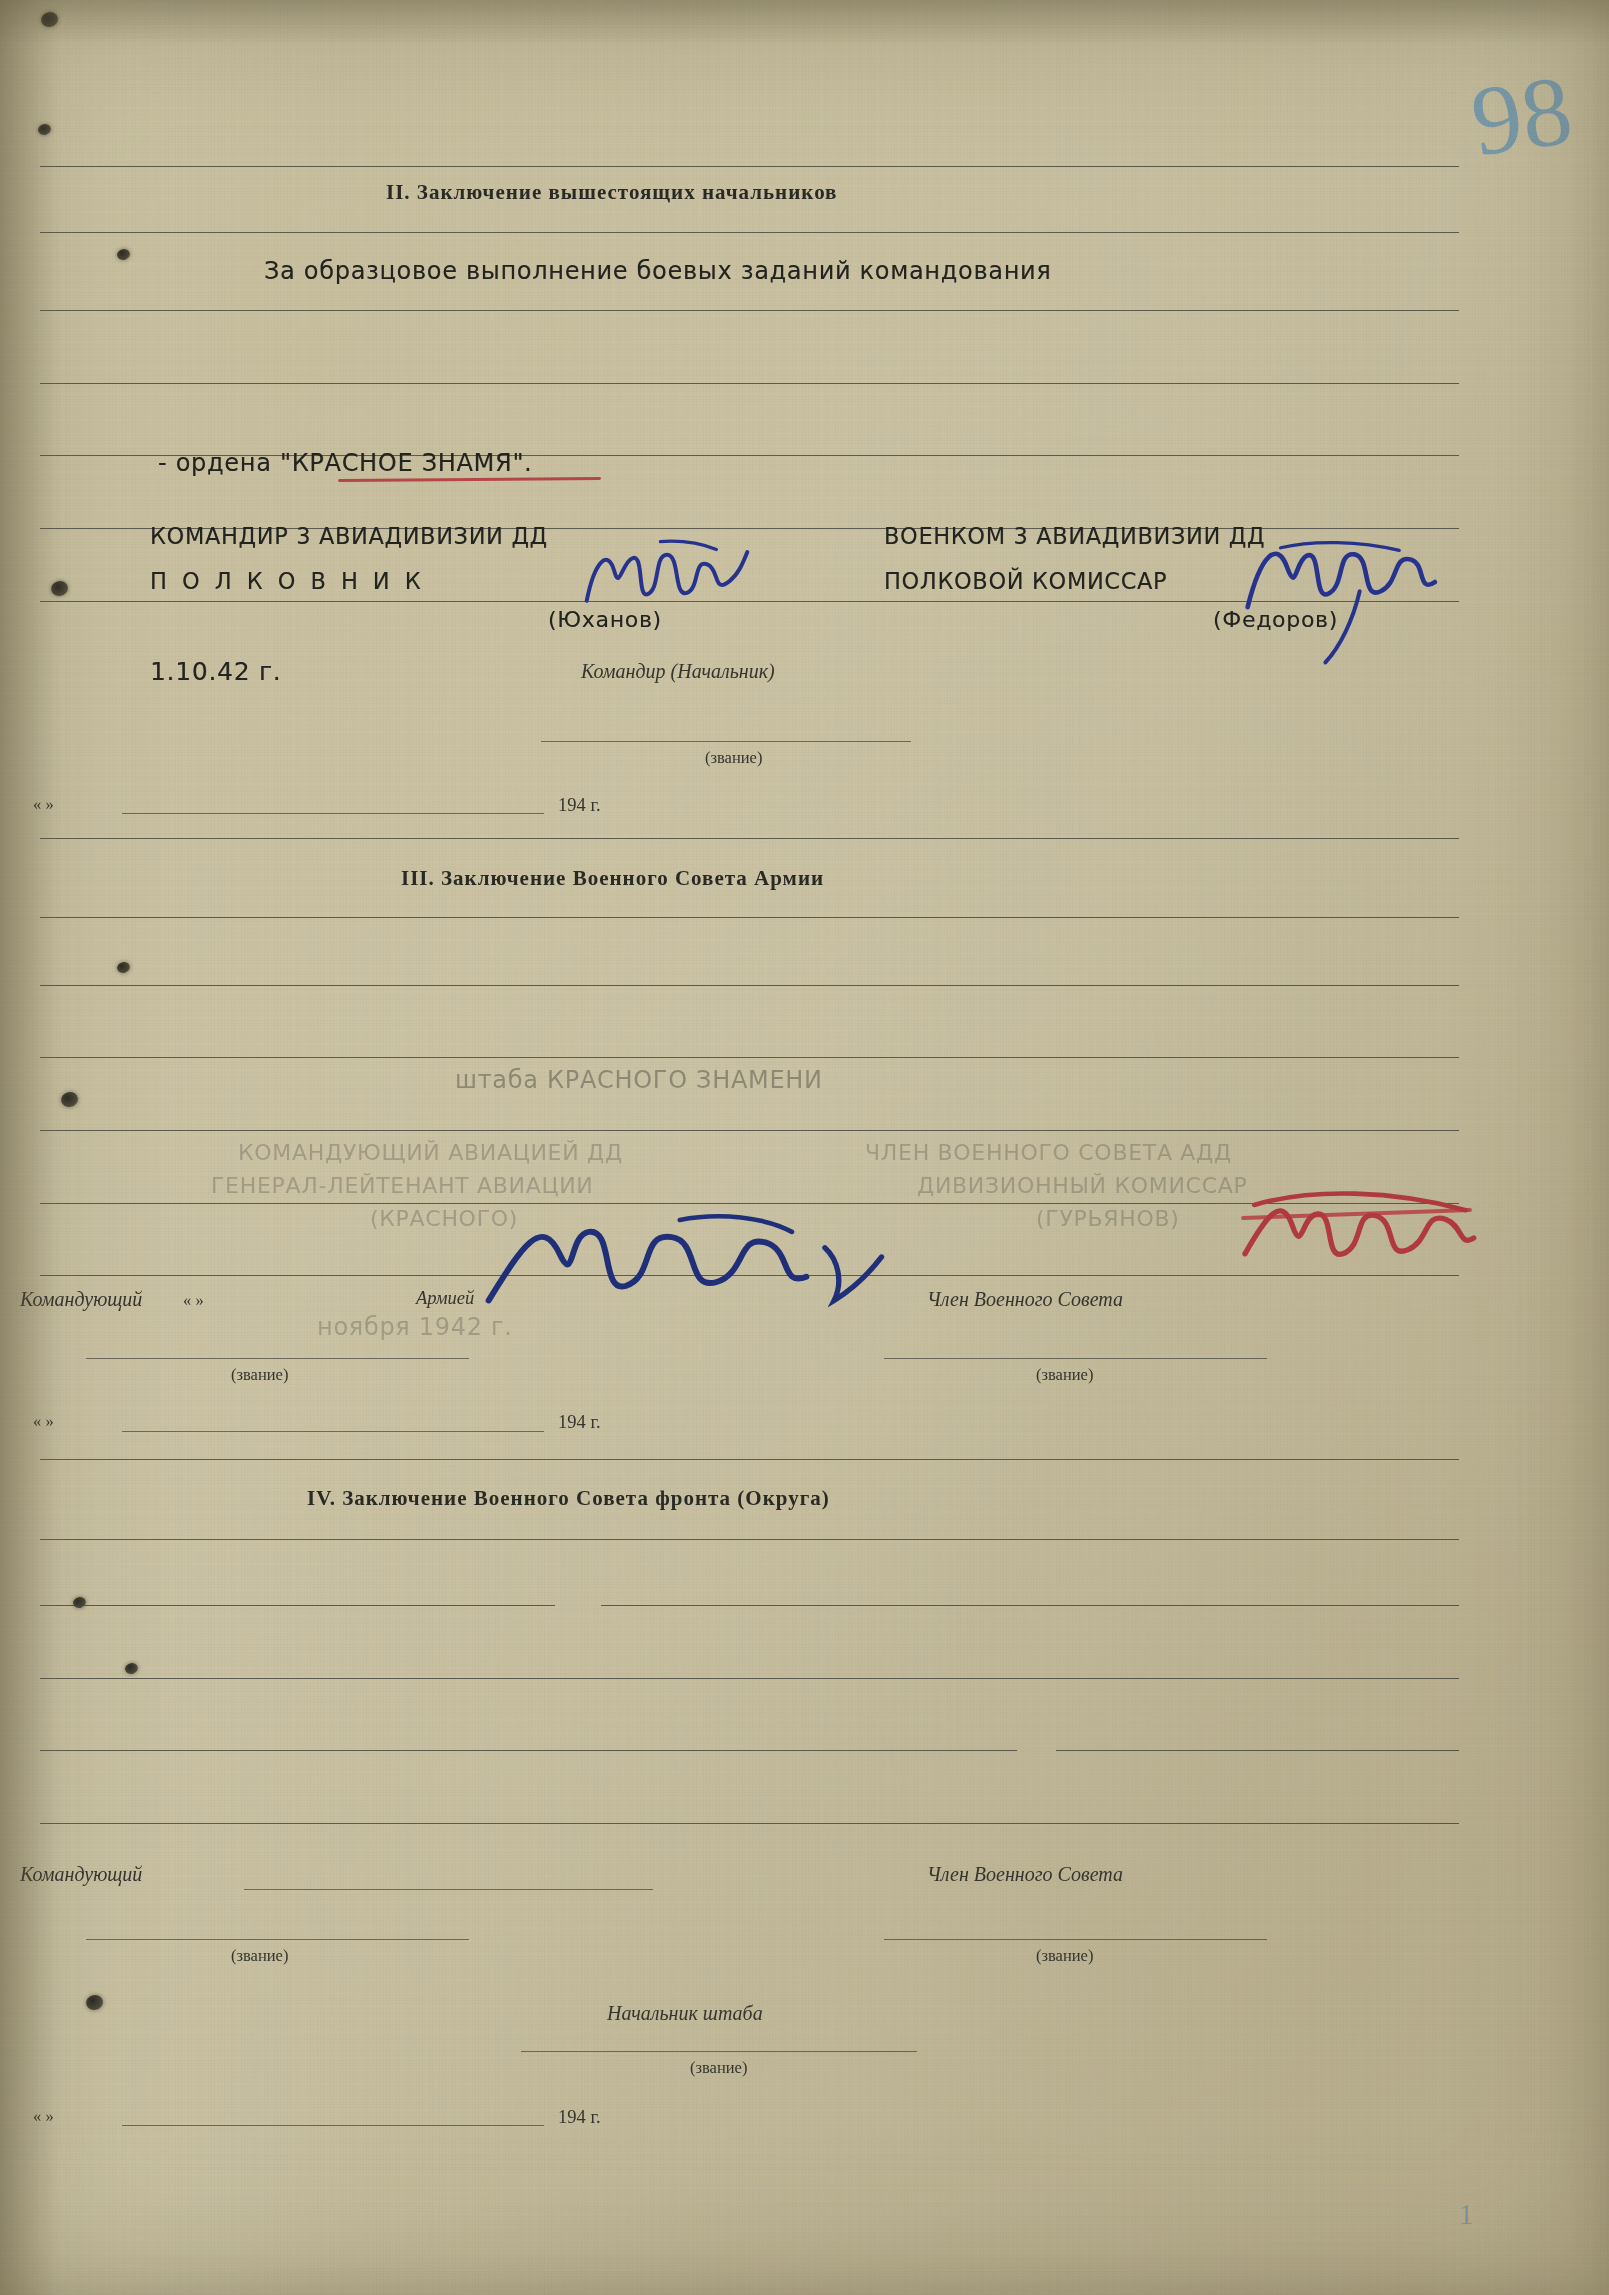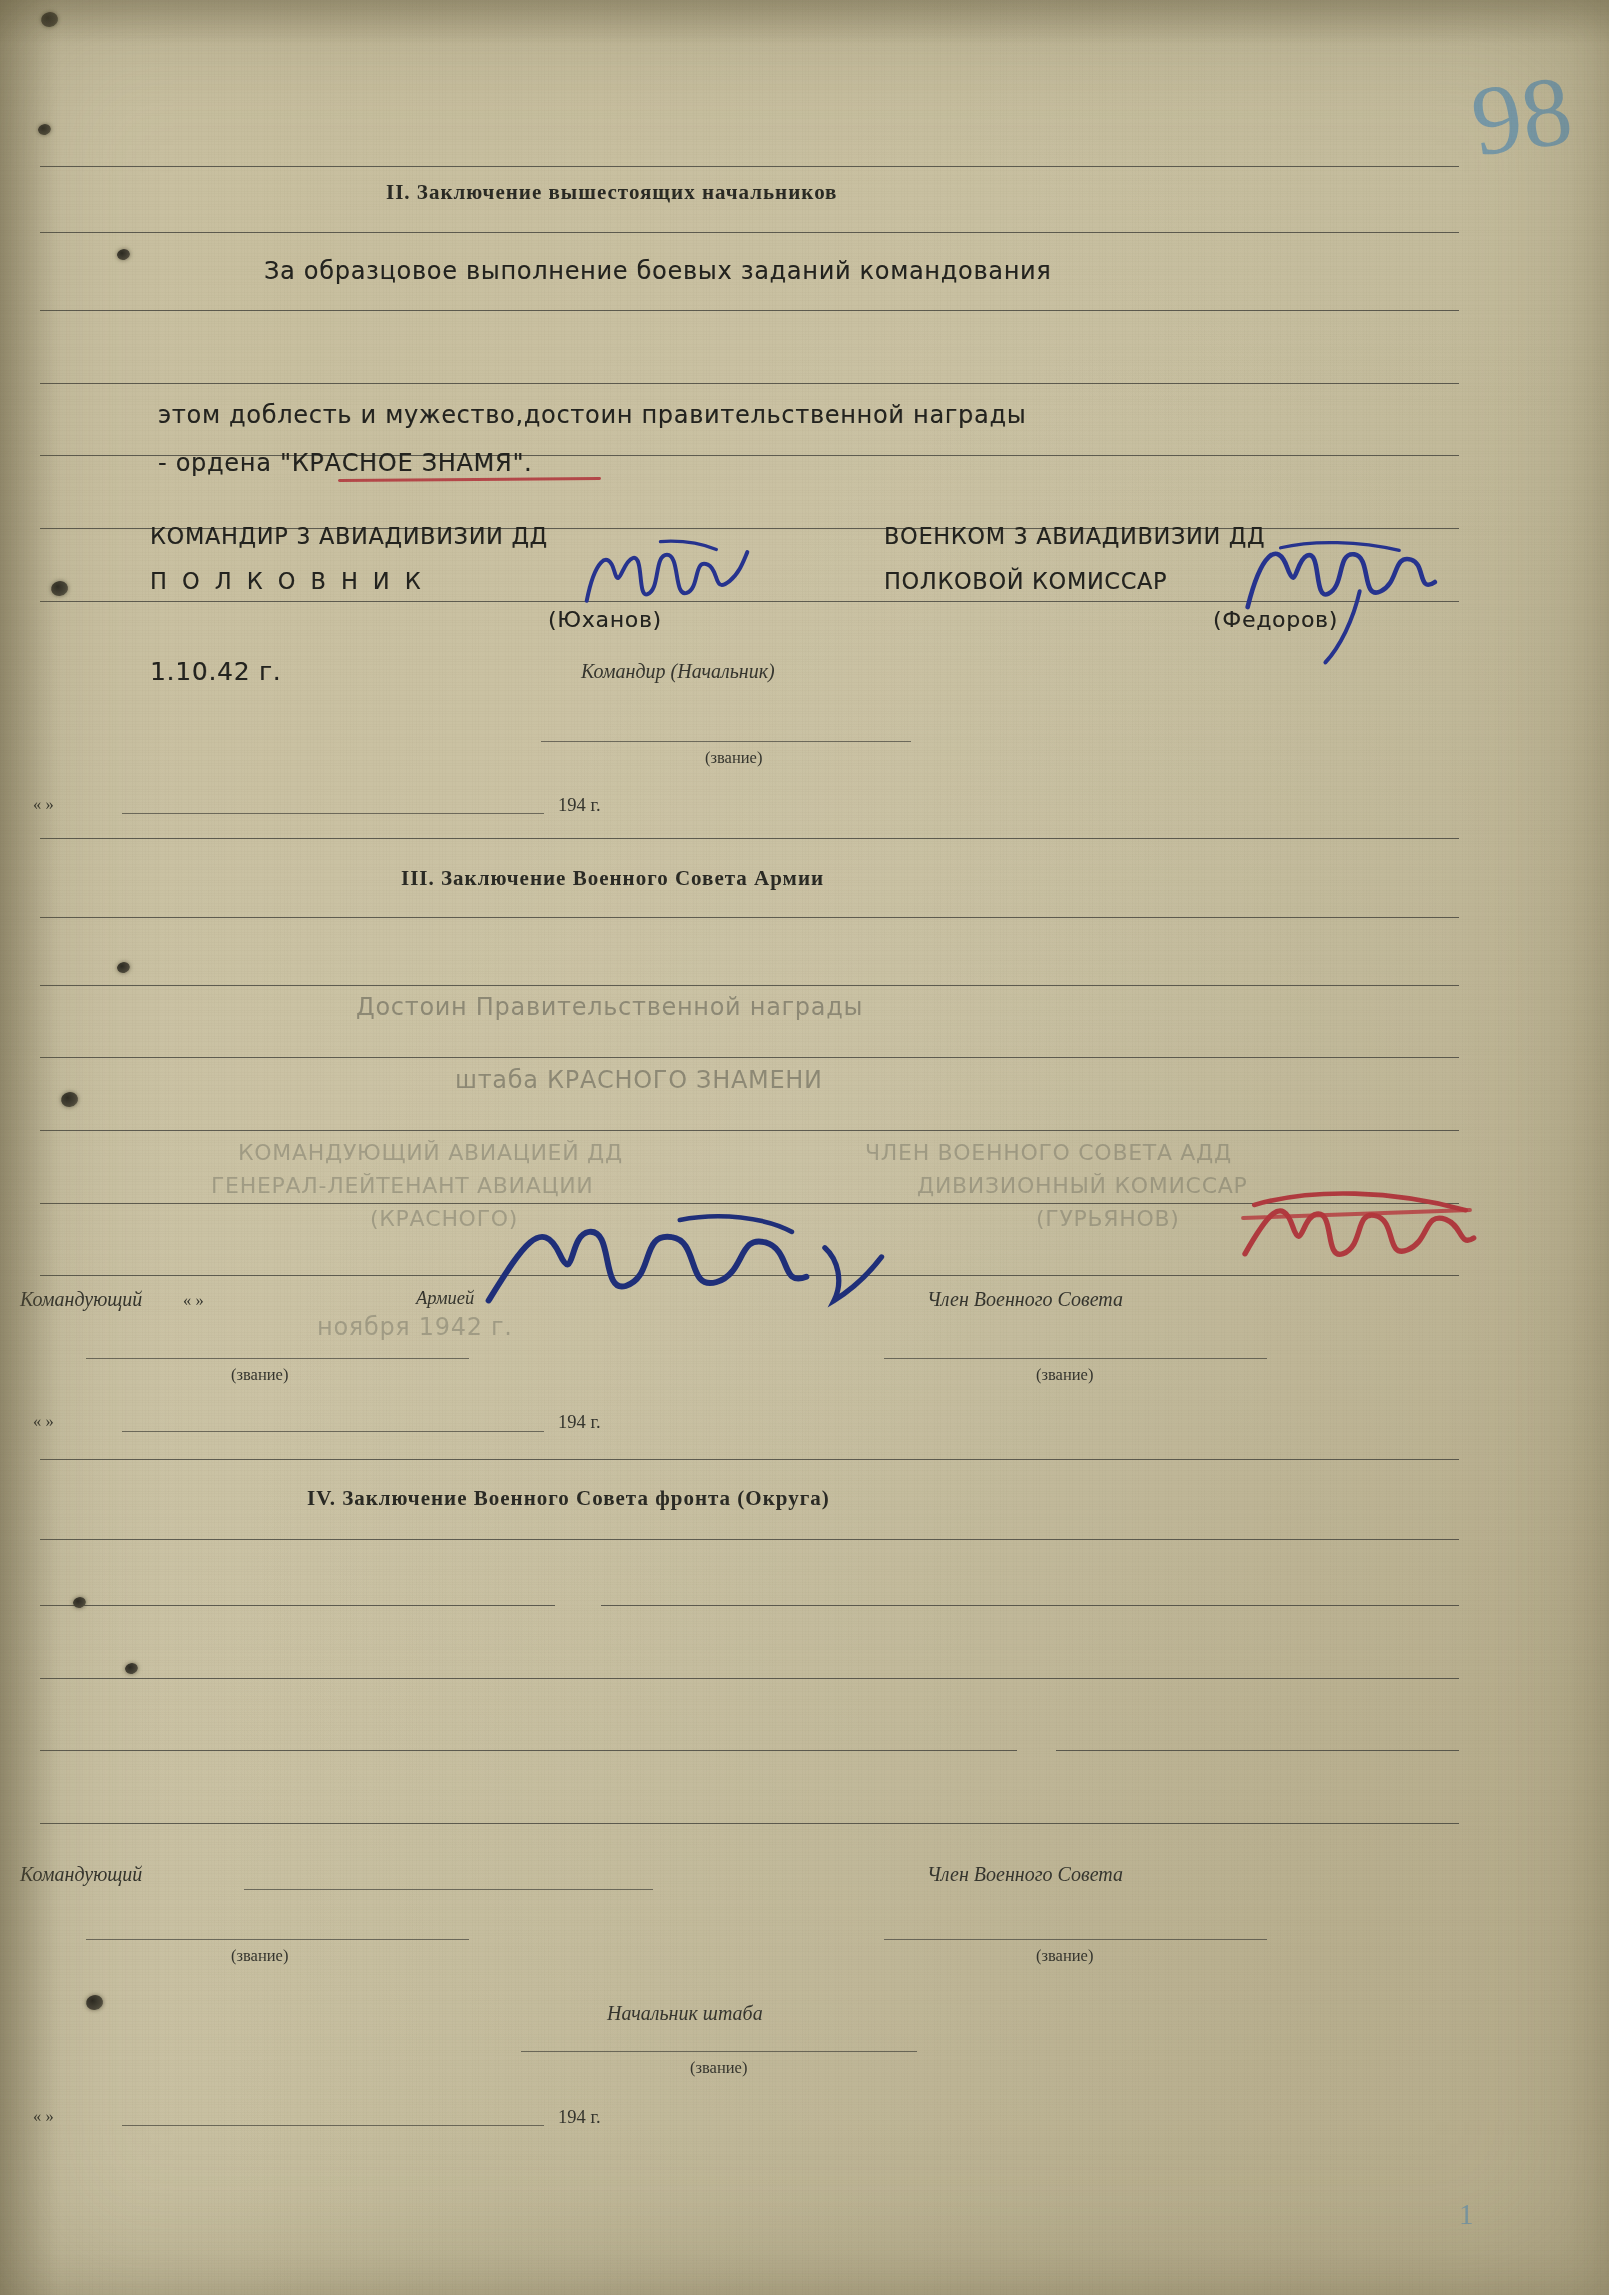--- a/index.html
+++ b/index.html
@@ -165,21 +165,20 @@
   <div class="rule" style="left:40px; top:232px; width:1419px;"></div>
   <div class="rule" style="left:40px; top:310px; width:1419px;"></div>
   <div class="rule" style="left:40px; top:383px; width:1419px;"></div>
   <div class="rule" style="left:40px; top:455px; width:1419px;"></div>
   <div class="rule" style="left:40px; top:528px; width:1419px;"></div>
   <div class="rule" style="left:40px; top:601px; width:1419px;"></div>
 
   <div class="section-head" style="left:386px; top:180px;">II. Заключение вышестоящих начальников</div>
 
   <div class="typed" style="left:264px; top:257px; font-size:24px;">За образцовое выполнение боевых заданий командования</div>
-  <div class="typed" style="left:158px; top:401px; font-size:24px;">этом доблесть и мужество,достоин правительственной награды</div>
   <div class="typed" style="left:158px; top:449px; font-size:24px;">- ордена "КРАСНОЕ ЗНАМЯ".</div>
   <div class="red-underline" style="left:338px; top:478px; width:263px;"></div>
 
   <div class="typed" style="left:150px; top:523px; font-size:22.4px;">КОМАНДИР 3 АВИАДИВИЗИИ ДД</div>
   <div class="typed" style="left:150px; top:568px; font-size:22.4px; letter-spacing:4px;">П О Л К О В Н И К</div>
   <div class="typed" style="left:548px; top:607px; font-size:22px;">(Юханов)</div>
   <div class="typed" style="left:150px; top:657px; font-size:25px;">1.10.42 г.</div>
 
   <div class="typed" style="left:884px; top:523px; font-size:22.4px;">ВОЕНКОМ 3 АВИАДИВИЗИИ ДД</div>
   <div class="typed" style="left:884px; top:568px; font-size:22.4px;">ПОЛКОВОЙ КОМИССАР</div>
@@ -207,21 +206,20 @@
   <div class="rule" style="left:40px; top:838px; width:1419px;"></div>
 
   <div class="section-head" style="left:401px; top:866px;">III. Заключение Военного Совета Армии</div>
   <div class="rule" style="left:40px; top:917px; width:1419px;"></div>
   <div class="rule" style="left:40px; top:985px; width:1419px;"></div>
   <div class="rule" style="left:40px; top:1057px; width:1419px;"></div>
   <div class="rule" style="left:40px; top:1130px; width:1419px;"></div>
   <div class="rule" style="left:40px; top:1203px; width:1419px;"></div>
   <div class="rule" style="left:40px; top:1275px; width:1419px;"></div>
 
-  <div class="typed faint" style="left:356px; top:993px; font-size:24px;">Достоин Правительственной награды</div>
   <div class="typed faint" style="left:455px; top:1066px; font-size:24px;">штаба КРАСНОГО ЗНАМЕНИ</div>
 
   <div class="typed vfaint" style="left:238px; top:1140px; font-size:22px;">КОМАНДУЮЩИЙ АВИАЦИЕЙ ДД</div>
   <div class="typed vfaint" style="left:211px; top:1173px; font-size:22px;">ГЕНЕРАЛ-ЛЕЙТЕНАНТ АВИАЦИИ</div>
   <div class="typed vfaint" style="left:370px; top:1206px; font-size:22px;">(КРАСНОГО)</div>
 
   <div class="typed vfaint" style="left:865px; top:1140px; font-size:22px;">ЧЛЕН ВОЕННОГО СОВЕТА АДД</div>
   <div class="typed vfaint" style="left:917px; top:1173px; font-size:22px;">ДИВИЗИОННЫЙ КОМИССАР</div>
   <div class="typed vfaint" style="left:1036px; top:1206px; font-size:22px;">(ГУРЬЯНОВ)</div>
 

